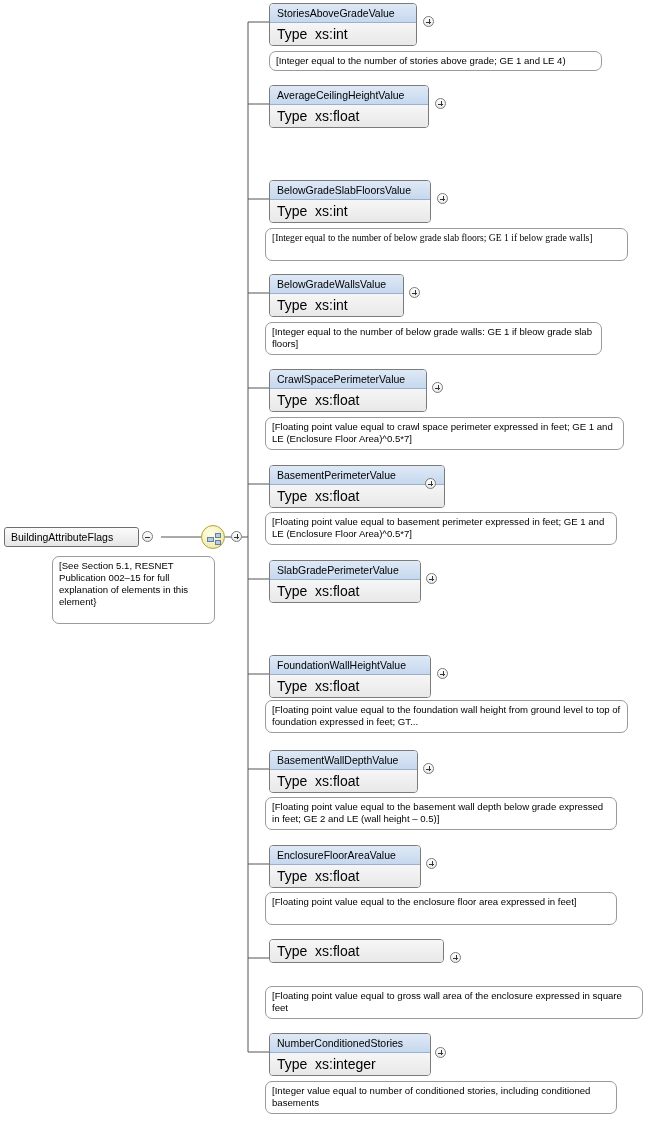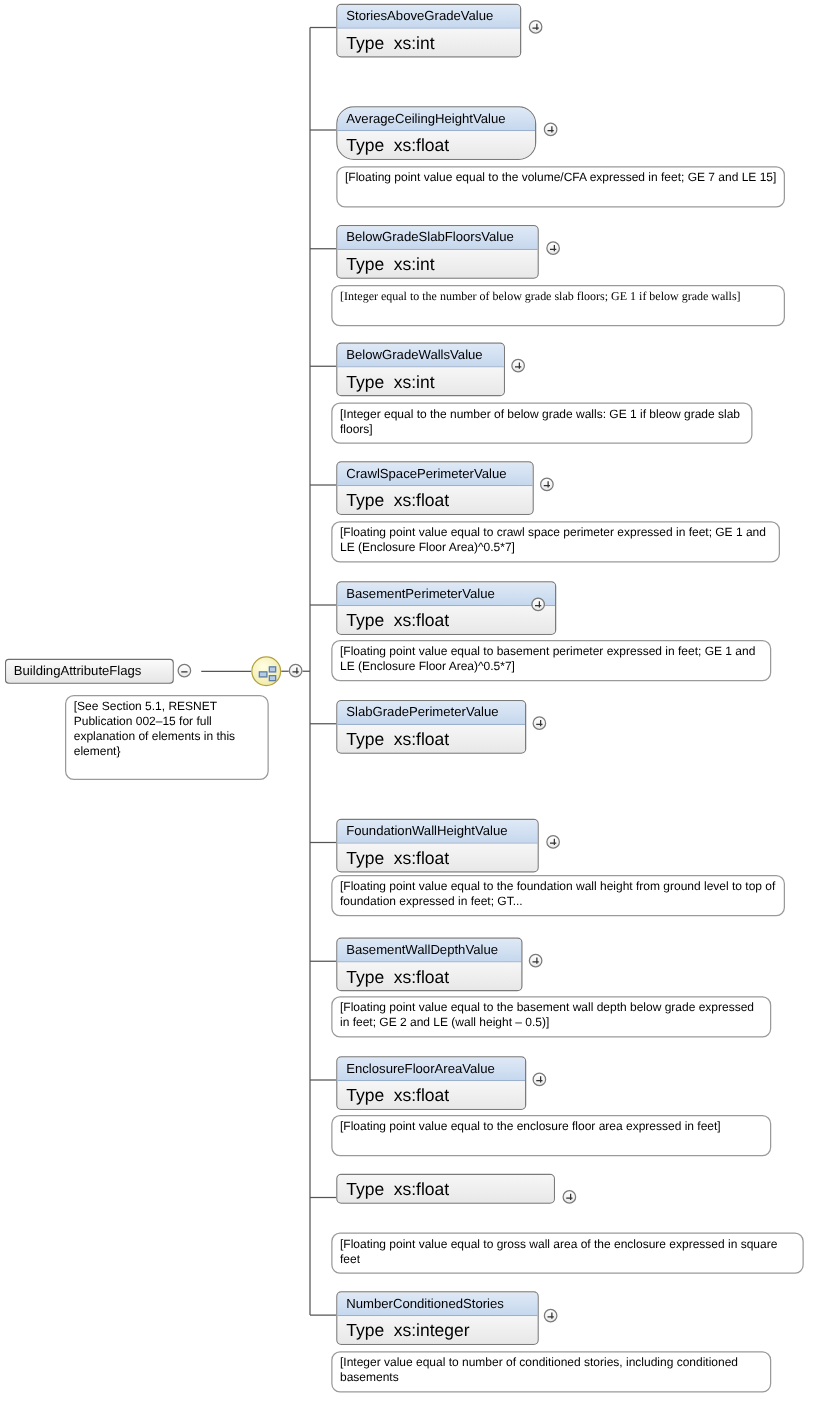--- a/index.html
+++ b/index.html
@@ -145,29 +145,29 @@
   </div>
   <div class="circ" style="left:231px; top:531px;"></div>
 
   <div class="el" style="left:269px; top:3px; width:148px;">
     <div class="el-name">StoriesAboveGradeValue</div>
     <div class="el-type">
       <span class="tlabel">Type</span><span>xs:int</span>
     </div>
   </div>
   <div class="circ" style="left:423px; top:16px;"></div>
-
-  <div class="el" style="left:269px; top:85px; width:160px;border-radius:14px;">
+  <div class="ann" style="left:269px; top:51px; width:333px; height:20px;">[Integer equal to the number of stories above grade; GE 1 and LE 4)</div>
+
+  <div class="el" style="left:269px; top:85px; width:160px;">
     <div class="el-name">AverageCeilingHeightValue</div>
     <div class="el-type">
       <span class="tlabel">Type</span><span>xs:float</span>
     </div>
   </div>
   <div class="circ" style="left:435px; top:98px;"></div>
-  <div class="ann" style="left:269px; top:133px; width:359px; height:33px;">[Floating point value equal to the volume/CFA expressed in feet; GE 7 and LE 15]</div>
 
   <div class="el" style="left:269px; top:180px; width:162px;">
     <div class="el-name">BelowGradeSlabFloorsValue</div>
     <div class="el-type">
       <span class="tlabel">Type</span><span>xs:int</span>
     </div>
   </div>
   <div class="circ" style="left:437px; top:193px;"></div>
   <div class="ann" style="left:265px; top:228px; width:363px; height:33px;font-family:Liberation Serif, serif;">[Integer equal to the number of below grade slab floors; GE 1 if below grade walls]</div>
 

